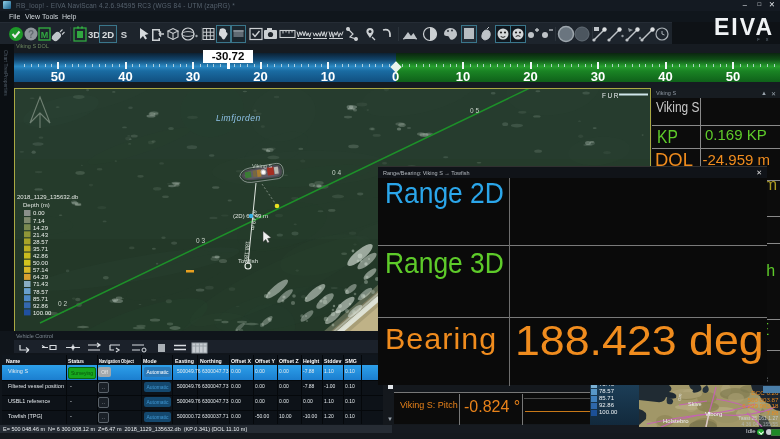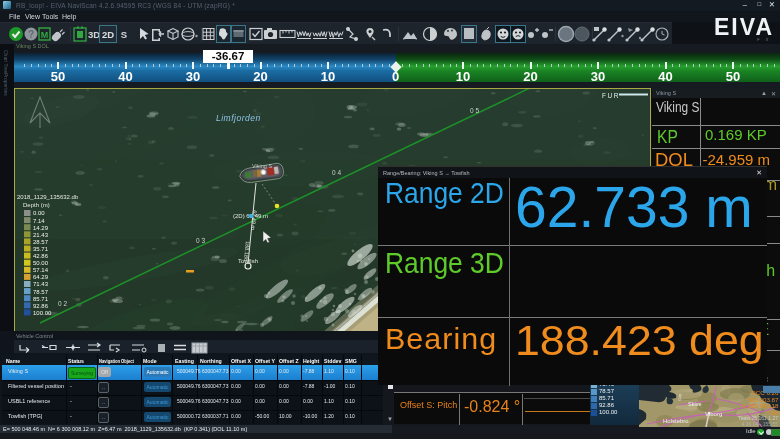--- a/index.html
+++ b/index.html
@@ -312,21 +312,21 @@
     <div class="stick" style="left:698.8px;"></div>
     <div class="stick" style="left:705.5px;"></div>
     <div class="stick" style="left:712.2px;"></div>
     <div class="stick" style="left:725.8px;"></div>
     <div class="stick" style="left:732.5px;"></div>
     <div class="stick" style="left:739.2px;"></div>
     <div class="stick" style="left:746.0px;"></div>
     <div class="stick" style="left:752.8px;"></div>
     <div class="stick" style="left:759.5px;"></div>
 </div>
-<div class="abs" id="dollabel">-36.67</div>
+<div class="abs" id="dollabel">-30.72</div>
 <div class="abs" id="dolptr"></div>
 <div class="abs" id="zerodiamond"></div>
 <div class="abs" id="map"><svg id="mapsvg" width="635" height="243">
       <rect width="635" height="243" fill="#233828"></rect>
       <rect width="635" height="70" fill="#2a4336" opacity="0.45"></rect>
       <rect y="70" width="635" height="80" fill="#27402f" opacity="0.4"></rect>
       <ellipse cx="287" cy="136" rx="104" ry="17" fill="#2f4a3a" opacity="0.07" transform="rotate(-12 287 136)"></ellipse>
       <ellipse cx="400" cy="193" rx="38" ry="14" fill="#26412f" opacity="0.22" transform="rotate(-3 400 193)"></ellipse>
       <ellipse cx="403" cy="145" rx="62" ry="17" fill="#2f4a3a" opacity="0.12" transform="rotate(-4 403 145)"></ellipse>
       <ellipse cx="40" cy="9" rx="100" ry="20" fill="#33503e" opacity="0.09" transform="rotate(-10 40 9)"></ellipse>
@@ -863,21 +863,21 @@
 <div class="td tdn" style="left:324px;top:413px;">1.20</div>
 <div class="td tdn" style="left:345px;top:413px;">0.10</div>
 <div class="abs" id="scrollb"></div>
 <div class="abs" style="left:384px;top:356px;width:8px;height:10px;background:#2a323b;"></div>
 <div class="abs" style="left:384px;top:374px;width:8px;height:7px;background:#d2d7db;"></div>
 <div class="abs" style="left:384px;top:416px;width:8px;height:8px;color:#8a929a;font-size:6px;text-align:center;line-height:8px;">▼</div>
 <div class="abs" id="pitchstrip"></div>
 <div class="abs" style="left:388px;top:384.5px;width:5px;height:4.5px;background:#e2e6ea;"></div>
 <div class="abs" style="left:386.5px;top:416px;width:7px;height:7px;color:#9aa2aa;font-size:6px;line-height:7px;text-align:center;">▼</div>
 <div id="pitchpanel" class="abs">
-  <div style="position:absolute;left:6px;top:7px;color:#e8821a;font-size:9px;">Offset S: Pitch</div>
+  <div style="position:absolute;left:6px;top:7px;color:#e8821a;font-size:9px;">Viking S: Pitch</div>
   <div style="position:absolute;left:0px;top:1px;width:1px;height:31px;background:#787878;left:65px;"></div>
   <div style="position:absolute;left:70px;top:5px;color:#e8821a;font-size:16px;">-0.824 °</div>
   <div style="position:absolute;left:128px;top:1px;width:1px;height:31px;background:#787878;"></div>
   <div style="position:absolute;left:130px;top:5px;width:69px;height:1px;background:#4a4a4a;"></div>
   <div style="position:absolute;left:131px;top:18px;width:65px;height:1px;background:#c87818;"></div>
 </div>
 <div class="abs" id="legend2">
     <div style="position:absolute;left:1px;top:-2px;width:6px;height:6px;background:#7ab0d4;"></div>
     <div style="position:absolute;left:9px;top:-3px;font-size:6px;color:#eef2f5;">71.43</div>
     <div style="position:absolute;left:1px;top:5px;width:6px;height:6px;background:#5898c8;"></div>
@@ -953,20 +953,19 @@
 <div class="abs" style="left:763px;top:386px;width:17px;height:7px;background:#4a7ea8;"></div>
 <div style="position:absolute;left:746px;top:428px;font-size:6px;color:#d8dde2;">Idle</div>
 <div style="position:absolute;left:757px;top:428.5px;width:6.5px;height:6.5px;border-radius:50%;background:#22a82e;"></div>
 <div style="position:absolute;left:759px;top:429.5px;width:3px;height:2.5px;border-left:1px solid #fff;border-bottom:1px solid #fff;transform:rotate(-45deg);"></div>
 <div style="position:absolute;left:765.5px;top:428.5px;width:6.5px;height:6.5px;border-radius:50%;background:#c8cdd2;"></div>
 <div style="position:absolute;left:771px;top:428.5px;width:8px;height:5px;border:1px solid #3a7a3a;background:#1f8a28;"></div>
 <div class="abs" id="overlay">
   <div id="ovtitle">Range/Bearing: Viking S → Towfish</div>
   <div style="position:absolute;right:5px;top:2px;color:#ddd;font-size:7px;">✕</div>
   <div class="ovlab blue" style="top:10px;">Range 2D</div>
-  <div class="ovval blue" style="top:7.2px;">62.733 m</div>
   <div class="ovhr" style="top:77.5px;"></div>
   <div class="ovlab green" style="top:80px;">Range 3D</div>
   <div class="ovhr" style="top:150px;"></div>
   <div class="ovlab orange" style="top:156px;font-size:29px;letter-spacing:1px;transform:scaleX(1.05);transform-origin:0 0;">Bearing</div>
   <div class="ovval orange" style="top:149.2px;font-size:43px;transform:scaleX(1.04);transform-origin:0 0;">188.423 deg</div>
   <div id="ovsep"></div>
 </div>
 
 </body></html>

